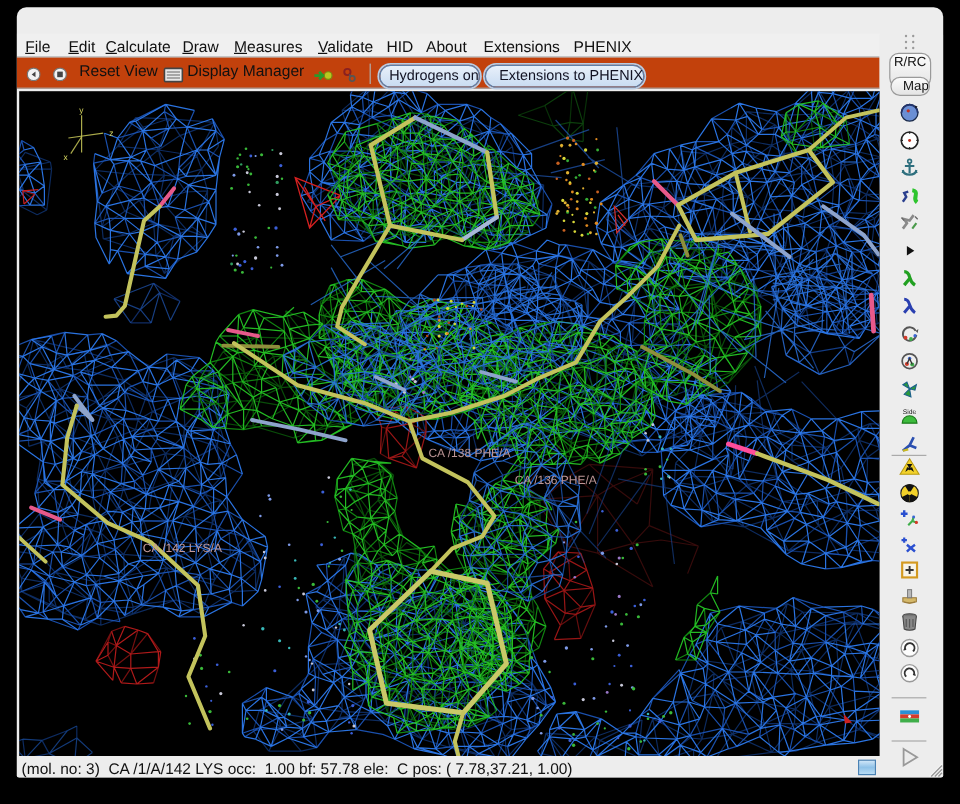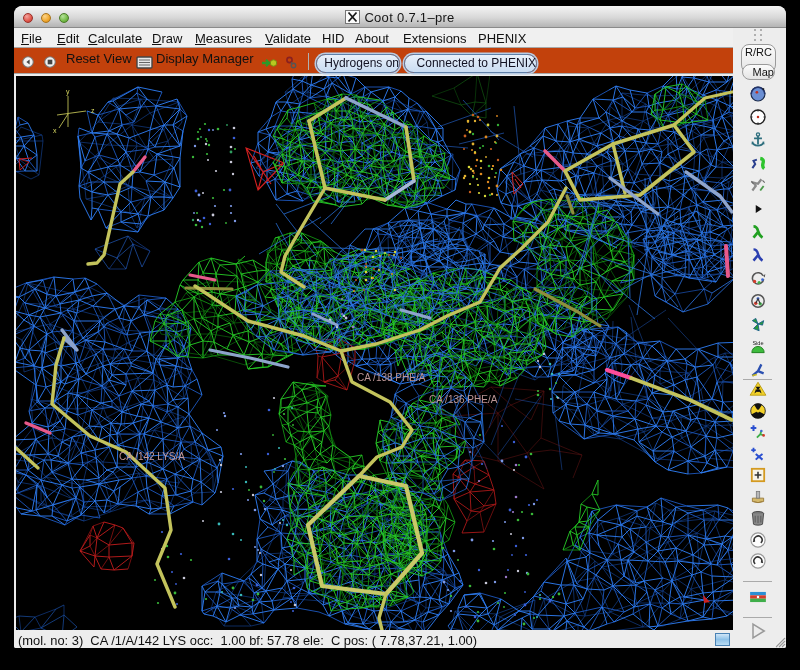--- a/index.html
+++ b/index.html
@@ -7,29 +7,20 @@
 #titlebar{position:absolute;left:0;top:0;width:100%;height:22px;background:linear-gradient(#f4f4f4,#d8d8d8 55%,#b4b4b4);border-bottom:1px solid #8a8a8a;border-radius:8px 8px 0 0}
 .tl{position:absolute;top:6.5px;width:10px;height:10px;border-radius:50%}
 #title{position:absolute;top:3.5px;left:0;width:100%;text-align:center;font-size:13px;color:#161616;letter-spacing:0.3px}
 #menubar{position:absolute;left:0;top:22px;width:719px;height:20px;background:#f0f0f0;border-bottom:1px solid #a8a8a8;font-size:13px;color:#111}
 #toolbar{position:absolute;left:0;top:42px;width:719px;height:26px;background:#c2410c;border-bottom:1px solid #a8a8a8}
 .tbtxt{position:absolute;top:6px;font-size:13px;color:#111}
 .pill{position:absolute;top:6px;height:19px;border:1.5px solid #5f7fa8;border-radius:10px;background:linear-gradient(#e8f0fa,#c9dcf2);font-size:12px;color:#112;text-align:right;box-shadow:0 0 0 1.5px #b8cce4}
 #statusbar{position:absolute;left:0;top:624px;width:719px;height:18px;background:#ededed;font-size:12.9px;color:#111}
 </style></head><body>
 <div id="win">
-  <div id="titlebar">
-    <div class="tl" style="left:9px;background:radial-gradient(circle at 35% 30%,#f2a49e,#e2574b 60%,#b03a30);border:0.5px solid #9a2f28"></div>
-    <div class="tl" style="left:27px;background:radial-gradient(circle at 35% 30%,#fad389,#f0a72e 60%,#c27d1a);border:0.5px solid #a8731a"></div>
-    <div class="tl" style="left:44.5px;background:radial-gradient(circle at 35% 30%,#b5e29a,#74bb47 60%,#4f8f2c);border:0.5px solid #4a7a28"></div>
-    <div id="title"><svg width="15" height="14" viewBox="0 0 15 14" style="vertical-align:-2.5px;margin-right:4px">
-          <rect x="0.5" y="0.5" width="14" height="13" fill="#fcfcfc" stroke="#777"></rect>
-          <path d="M3.5 2.5 L11.5 11.5 M11.5 2.5 L3.5 11.5" stroke="#1a1a1a" stroke-width="1.8"></path>
-        </svg>Coot 0.7.1–pre</div>
-  </div>
   <div id="menubar">
       <span style="position:absolute;left:7px;top:3px"><span style="text-decoration:underline">F</span>ile</span>
       <span style="position:absolute;left:43px;top:3px"><span style="text-decoration:underline">E</span>dit</span>
       <span style="position:absolute;left:74px;top:3px"><span style="text-decoration:underline">C</span>alculate</span>
       <span style="position:absolute;left:138px;top:3px"><span style="text-decoration:underline">D</span>raw</span>
       <span style="position:absolute;left:181px;top:3px"><span style="text-decoration:underline">M</span>easures</span>
       <span style="position:absolute;left:251px;top:3px"><span style="text-decoration:underline">V</span>alidate</span>
       <span style="position:absolute;left:308px;top:3px">HID</span>
       <span style="position:absolute;left:341px;top:3px">About</span>
       <span style="position:absolute;left:389px;top:3px">Extensions</span>
@@ -55,21 +46,21 @@
         <path d="M9 7 l-3-3.2 M9 7 l-3 3.2" stroke="#2a9a2a" stroke-width="2.2"></path>
         <circle cx="13.5" cy="7" r="3.2" fill="#b8c820" stroke="#7a8a10" stroke-width="1"></circle>
       </svg>
     <svg width="15" height="16" viewBox="0 0 15 16" style="position:absolute;left:270px;top:6.5px">
         <circle cx="5.5" cy="5" r="2.6" fill="none" stroke="#8a2020" stroke-width="1.6"></circle>
         <circle cx="9.5" cy="10.5" r="2.2" fill="none" stroke="#555" stroke-width="1.4"></circle>
         <path d="M7 7 L8.5 9" stroke="#555" stroke-width="1.2"></path>
       </svg>
     <div style="position:absolute;left:294px;top:5px;width:1px;height:17px;background:#b0b0b0"></div>
     <div class="pill" style="left:302px;width:84px;line-height:17px">Hydrogens on</div>
-    <div class="pill" style="left:390px;width:133px;line-height:17px">Connected to PHENIX</div>
+    <div class="pill" style="left:390px;width:133px;line-height:17px">Extensions to PHENIX</div>
   </div>
   <div id="statusbar">
       <span style="position:absolute;left:4px;top:2.5px">(mol. no: 3)&nbsp; CA /1/A/142 LYS occ:&nbsp; 1.00 bf: 57.78 ele:&nbsp; C pos: ( 7.78,37.21, 1.00)</span>
     <div style="position:absolute;left:701px;top:2.5px;width:14.5px;height:13px;border:1px solid #4a82b4;background:linear-gradient(#cfe6f8,#8fc2e8 50%,#b8dcf4)"></div>
   </div>
   <div style="position:absolute;left:719px;top:23px;width:53px;height:619px;background:#ededed"></div>
 </div>
 <svg id="cv" width="717" height="554" viewBox="0 0 717 554" style="position:absolute;left:16px;top:76px;background:#000" font-family="Liberation Sans, sans-serif">
 <path d="M100 91L112 110M82 46L63 66M116 49L91 69M152 65L139 84M70 123L114 137M117 90L140 116M157 83L155 121M163 26L134 37M79 80L100 91M116 49L130 71M140 116L155 121M63 66L91 69M63 66L69 113M121 70L117 90M100 91L117 90M148 54L130 71M163 26L166 46M129 121L121 152M117 90L139 84M157 83L144 113M130 71L152 65M116 49L148 54M140 116L144 113M112 110L88 120M79 80L69 113M97 22L125 23M63 66L79 80M112 110L129 121M103 30L116 49M69 113L88 100M70 123L88 120M117 90L112 110M88 100L112 110M130 71L139 84M116 49L121 70M140 116L129 121M166 46L152 65M125 23L134 37M152 65L157 83M114 137L129 121M163 26L148 54M112 110L140 116M144 113L155 121M139 84L157 83M129 121L155 121M69 113L70 123M100 91L88 100M114 137L121 152M116 49L134 37M103 30L125 23M97 22L82 46M91 69L79 80M155 121L121 152M112 110L114 137M103 30L82 46M125 23L163 26M121 70L100 91M130 71L117 90M125 23L116 49M148 54L152 65M82 46L116 49M97 22L103 30M91 69L121 70M134 37L148 54M79 80L88 100M121 70L130 71M69 113L88 120" stroke="#123c85" stroke-width="1" opacity="0.7125" fill="none"></path>
 <path d="M69 85L83 79M110 39L125 31M122 11L121 17M161 23L171 40M122 138L132 140M92 26L103 33M157 49L167 55M83 79L92 91M102 84L92 91M83 79L102 84M76 57L62 60M79 61L83 79M104 89L105 106M122 156L125 148M92 91L88 106M75 106L88 106M110 76L132 73M138 99L158 92M71 35L76 57M121 17L125 31M116 111L115 126M122 11L92 26M140 30L148 49M135 121L148 134M105 106L116 111M113 62L132 73M72 96L75 106M121 17L131 23M103 33L93 55M113 62L110 76M79 61L91 58M82 133L105 136M132 140L125 148M146 16L140 30M106 49L113 62M90 152L105 146M115 126L135 121M110 39L118 46M164 33L171 40M72 96L63 110M110 76L104 89M134 54L133 64M63 52L62 60M141 78L124 96M110 76L117 97M69 85L65 92M106 49L118 46M82 39L103 33M88 106L92 119M91 58L102 84M125 31L140 30M130 105L135 121M148 49L133 64M138 99L130 105M63 110L75 106M139 71L132 73M105 146L122 156" stroke="#1b53b4" stroke-width="1" opacity="0.95" fill="none"></path>

